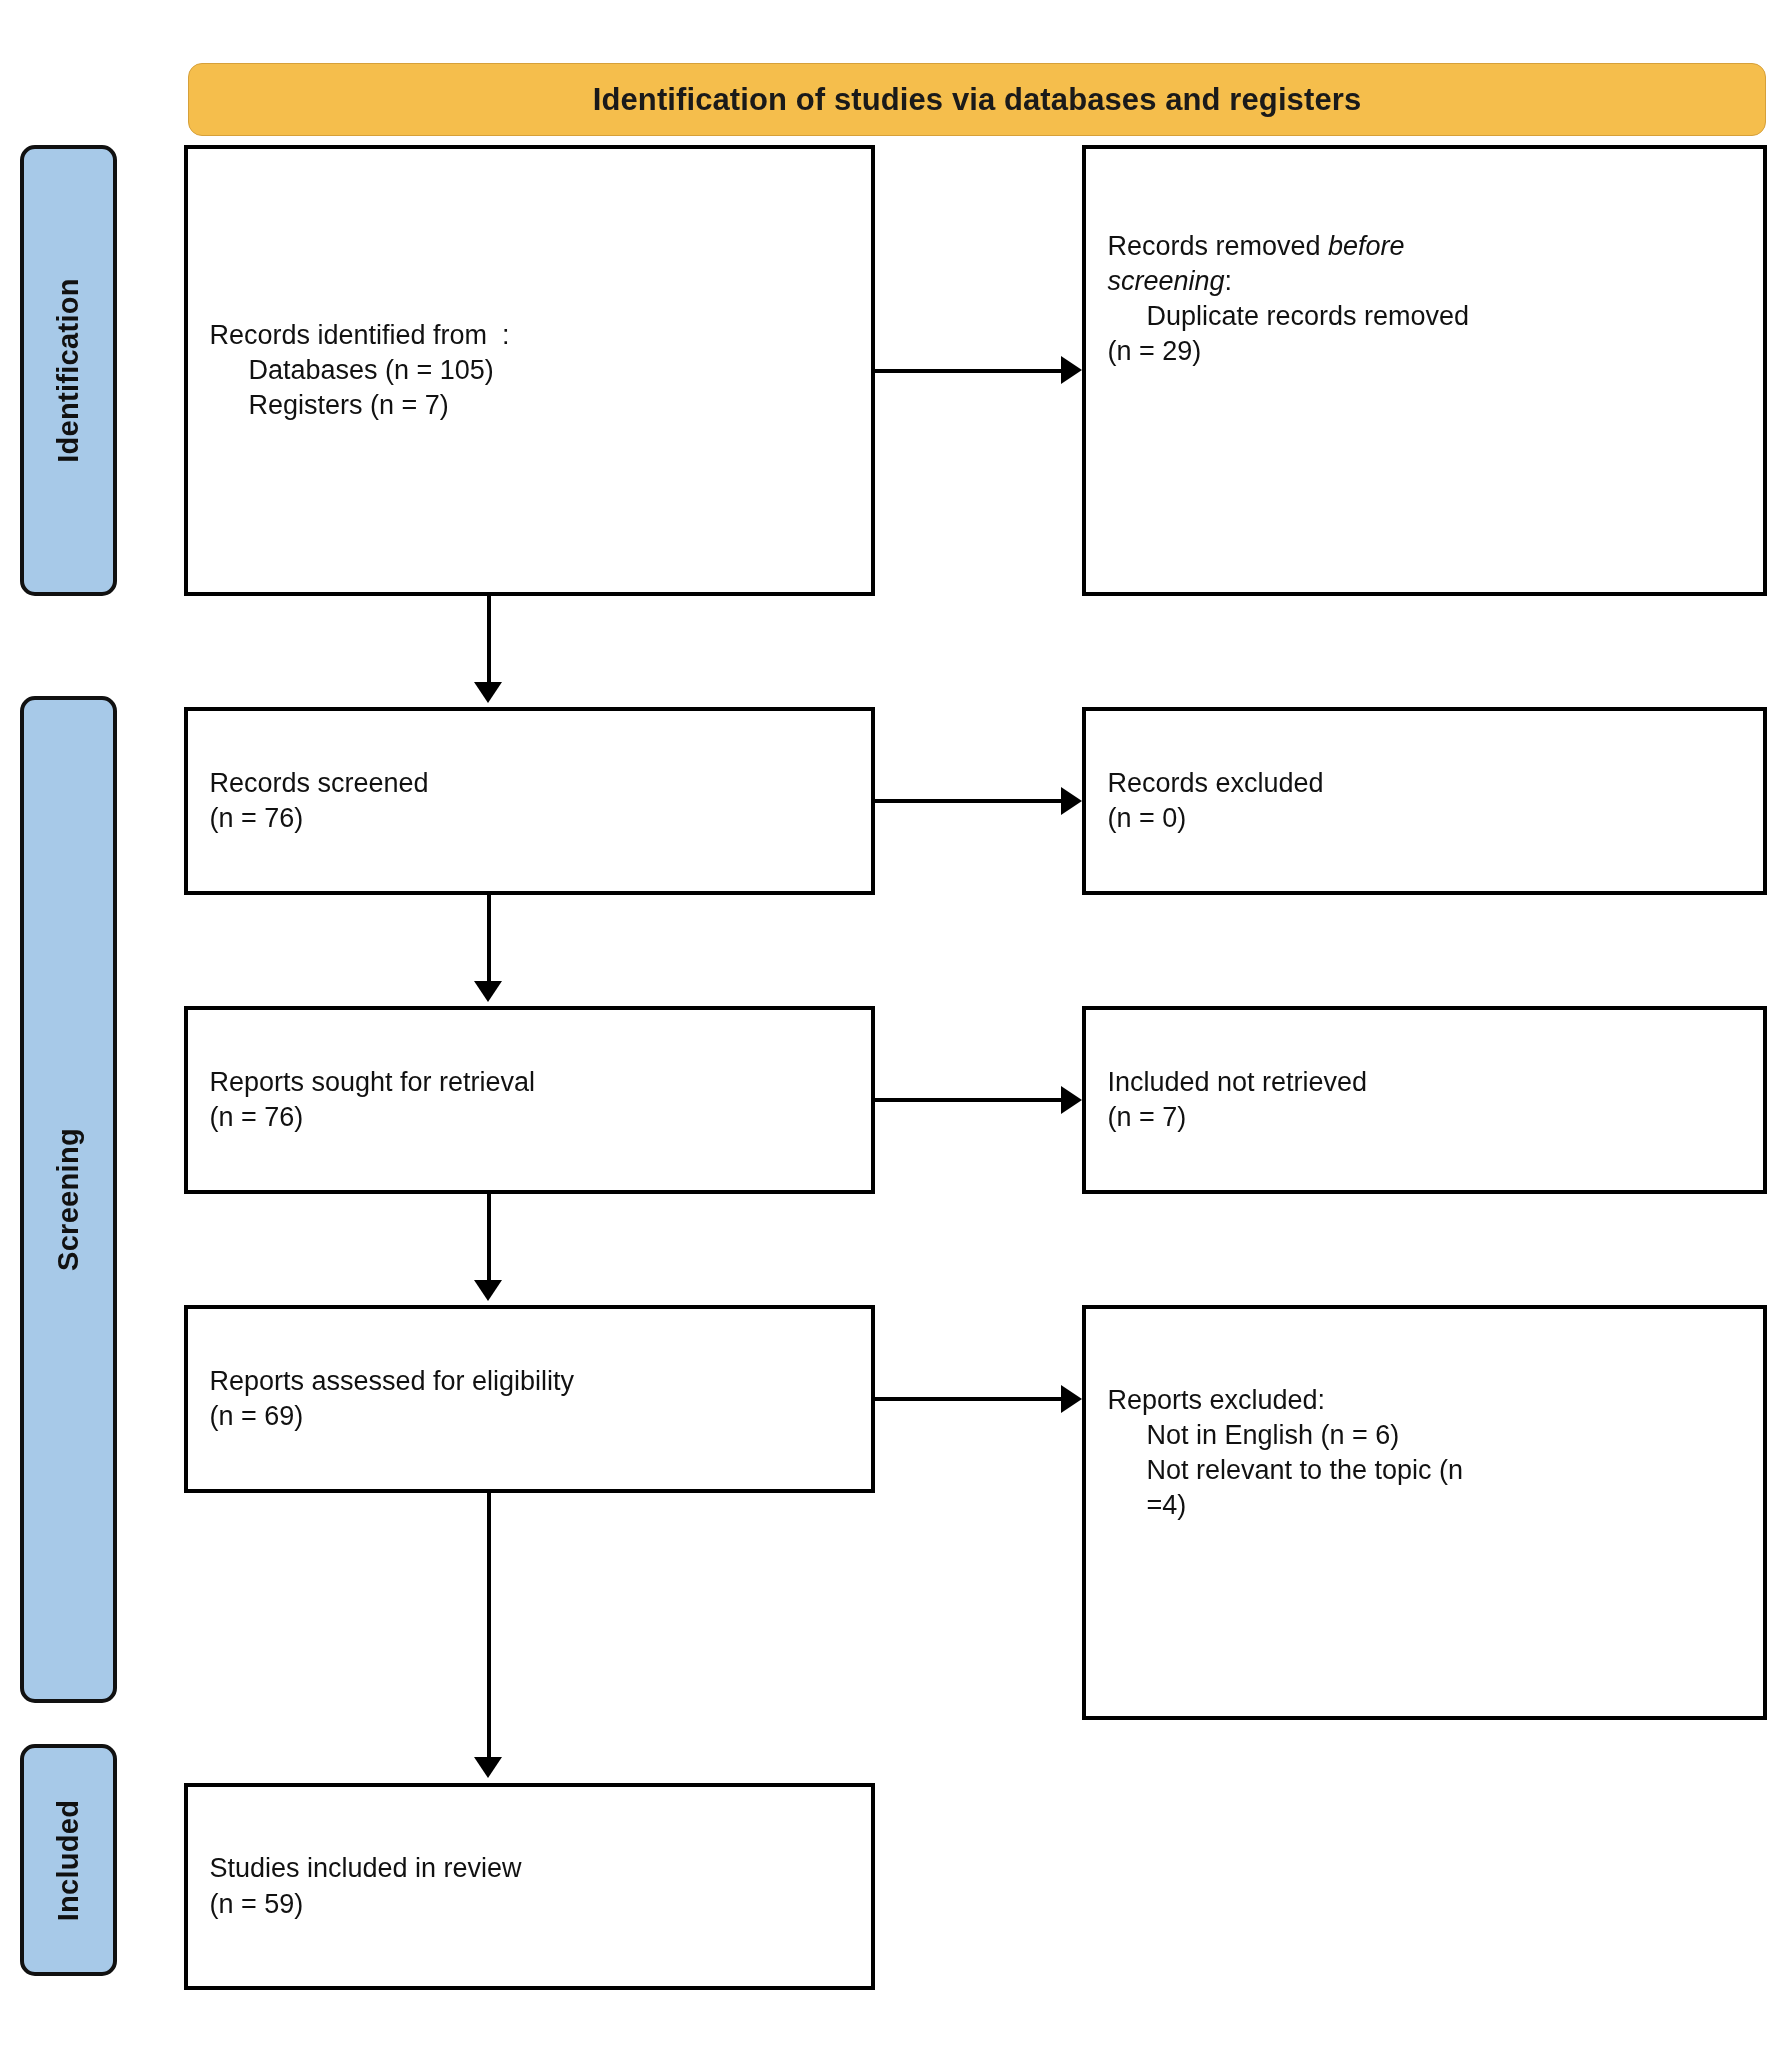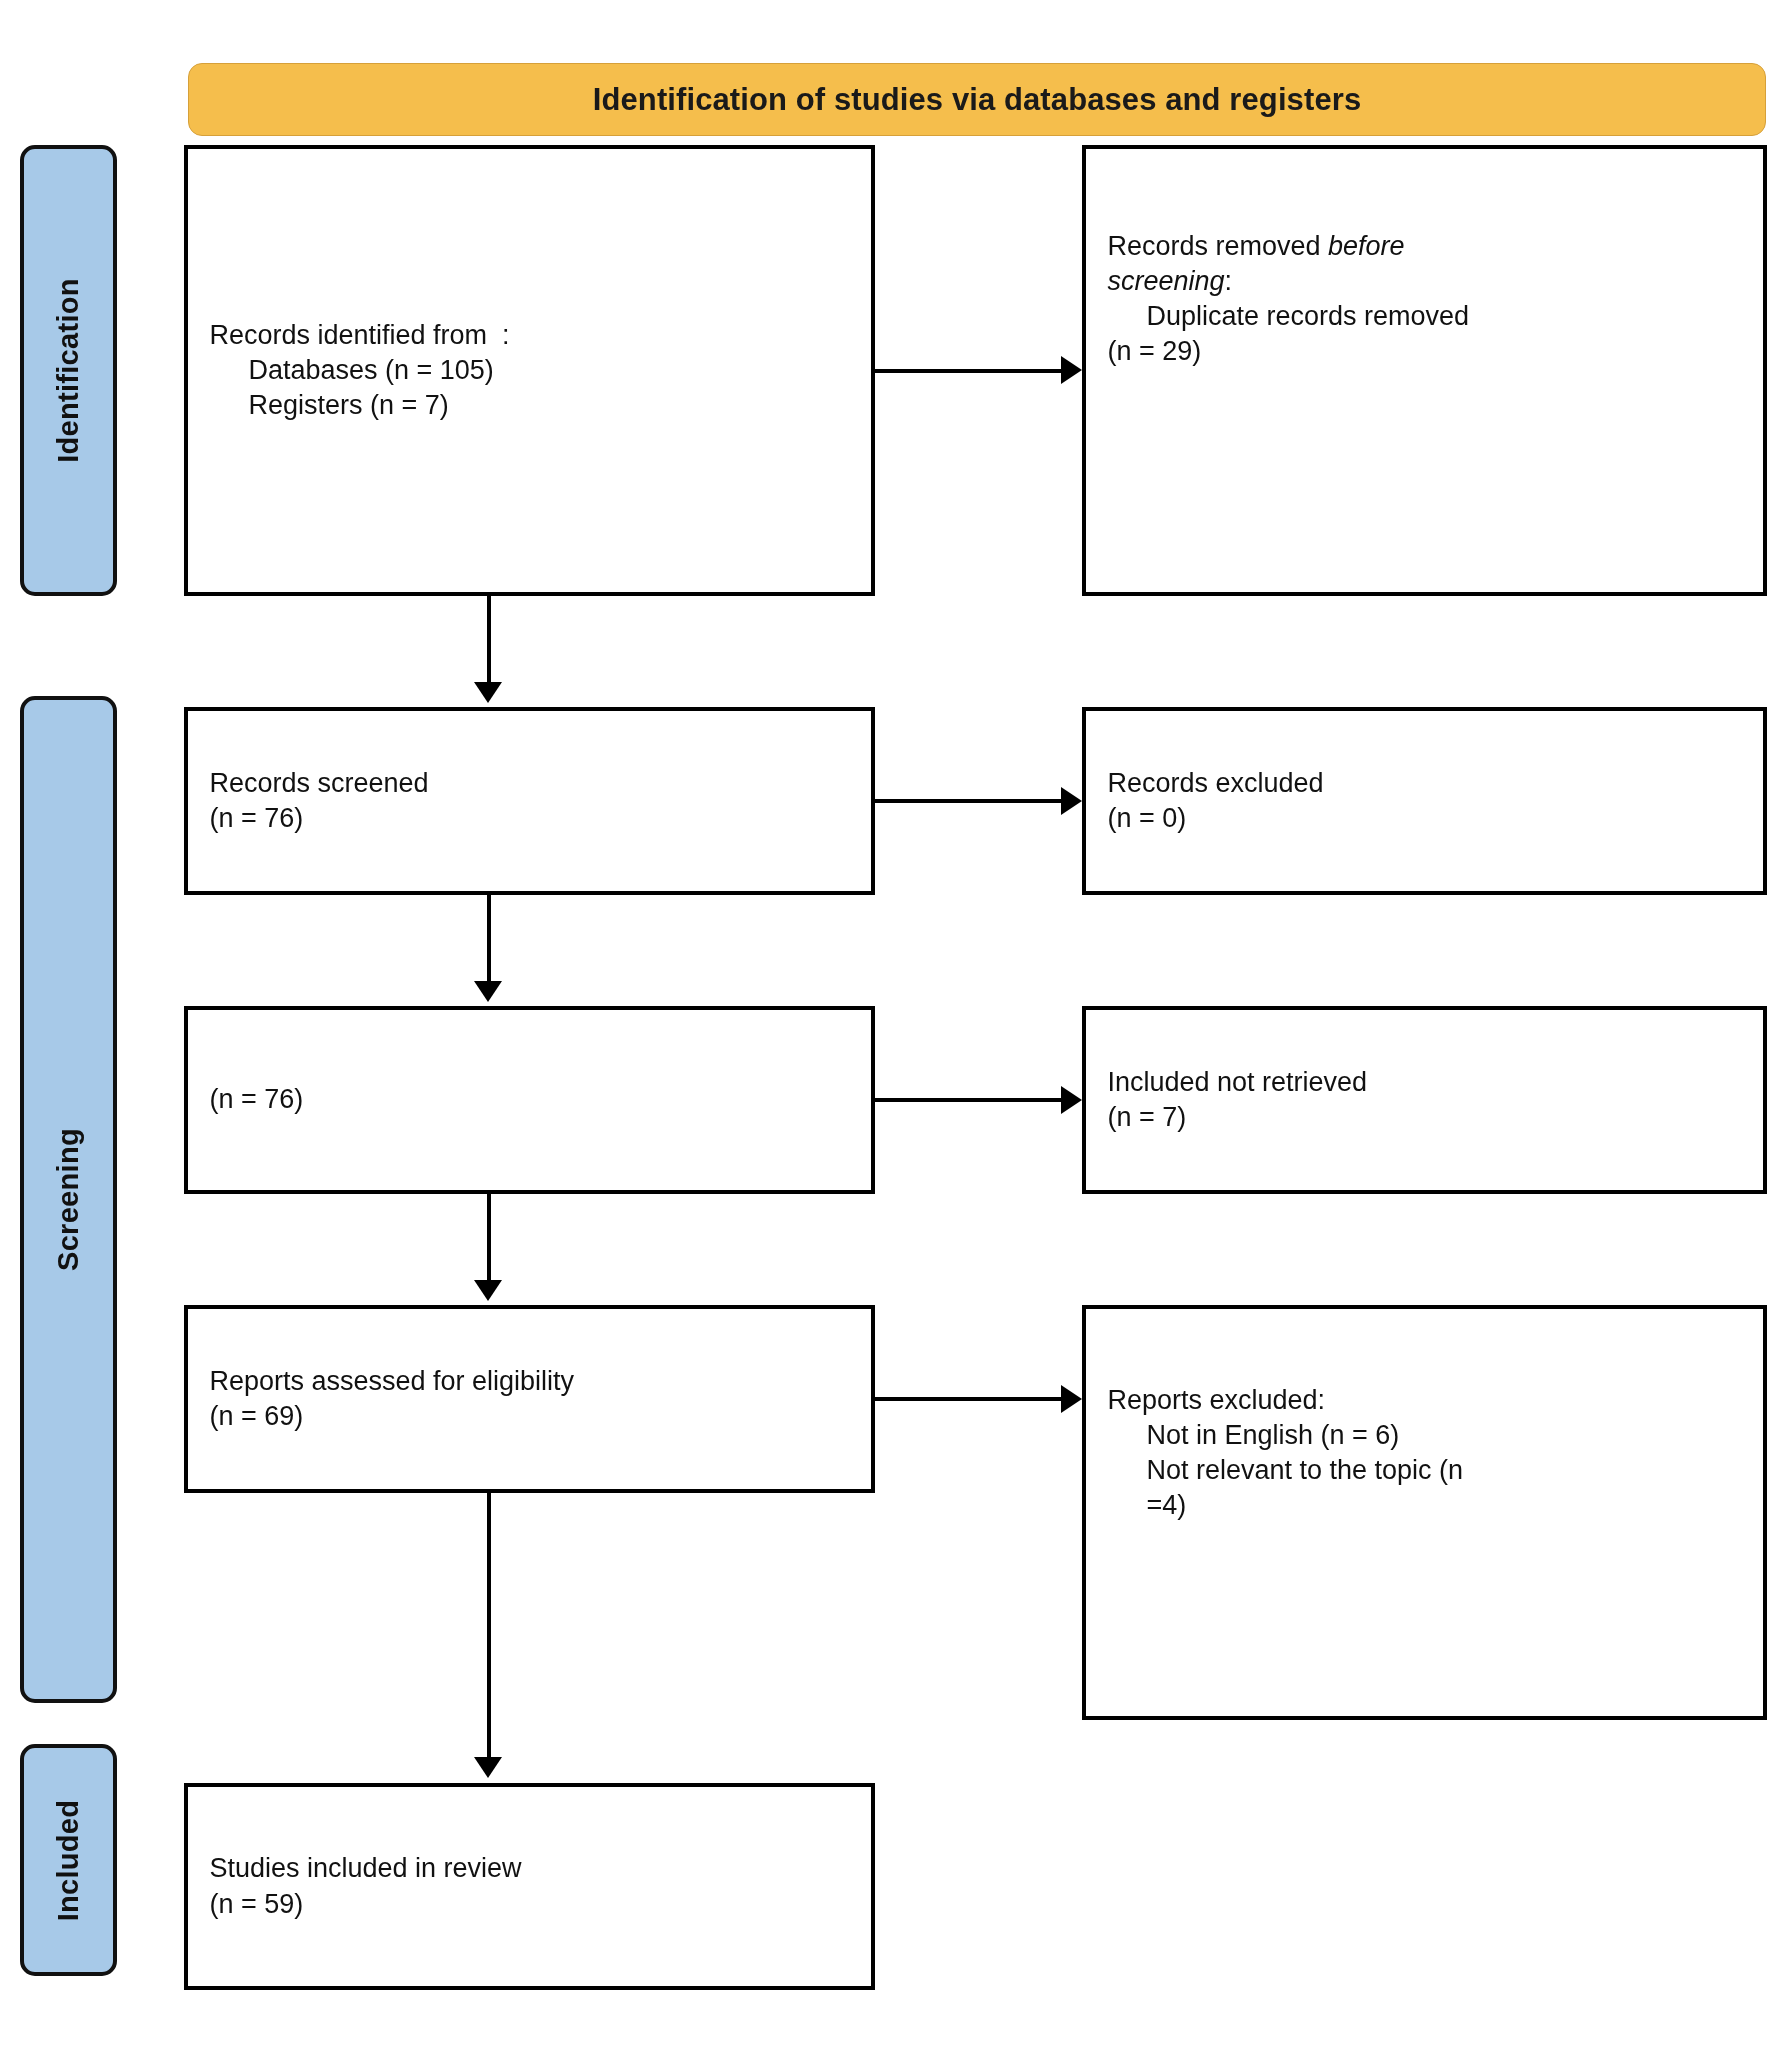--- a/index.html
+++ b/index.html
@@ -160,20 +160,21 @@
   </div>
 
   <div class="h-line" style="left:875px; top:799px; width:186px;"></div>
   <div class="arrow-right" style="left:1061px; top:787px;"></div>
 
   <div class="v-line" style="left:487px; top:895px; height:88px;"></div>
   <div class="arrow-down" style="left:474px; top:981px;"></div>
 
   <div class="box" style="left:184px; top:1006px; width:691px; height:188px;">
     <div class="box-text">
+      <span class="ln">Reports sought for retrieval</span>
       <span class="ln">(n = 76)</span>
     </div>
   </div>
 
   <div class="box" style="left:1082px; top:1006px; width:685px; height:188px;">
     <div class="box-text">
       <span class="ln">Included not retrieved</span>
       <span class="ln">(n = 7)</span>
     </div>
   </div>

